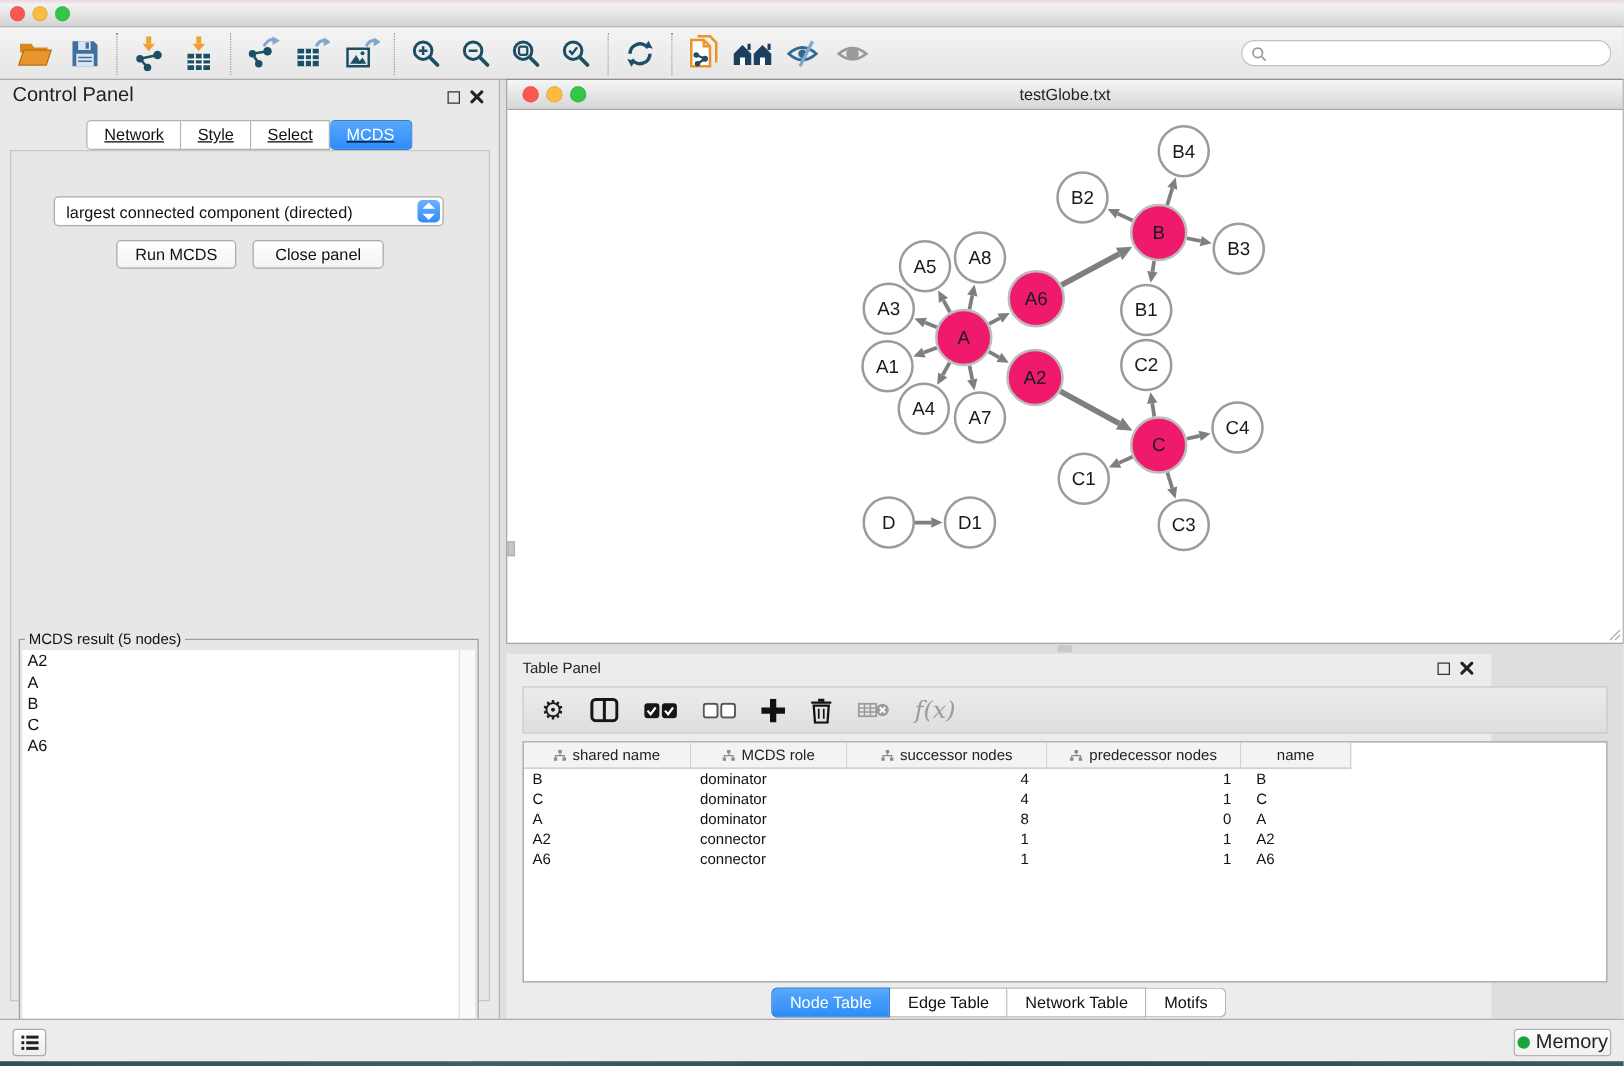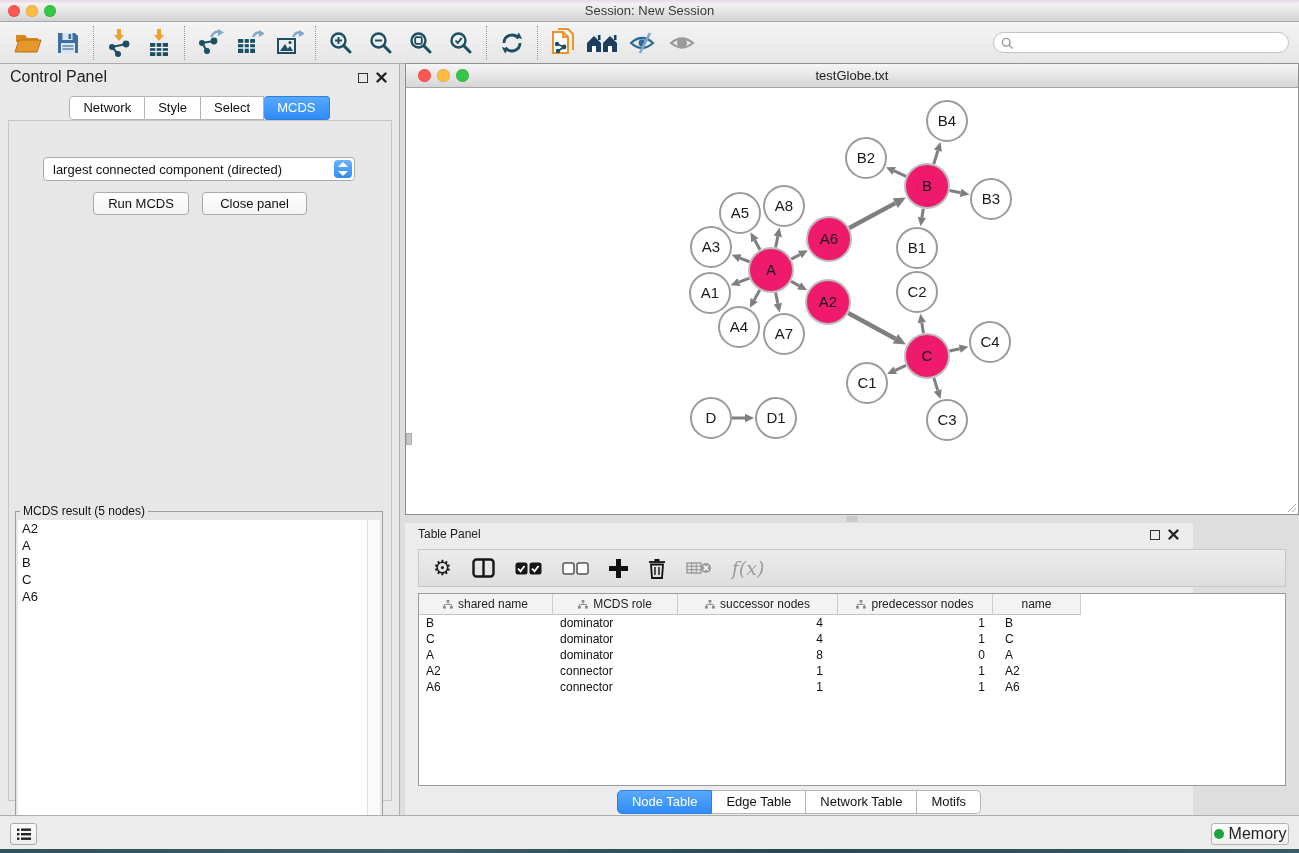--- a/index.html
+++ b/index.html
@@ -24,21 +24,21 @@
     border:1px solid #c2c2c2; border-radius:11px; }
   .searchbox svg { position:absolute; left:7px; top:4px; }
   .searchbox input { position:absolute; left:24px; top:1px; width:260px; height:17px; border:none; outline:none; font-size:12px; background:transparent; }
 
   
   .control-panel { position:absolute; left:0; top:64px; width:400px; height:751px; background:#e9e9e9; border-right:1px solid #b2b2b2; }
   .panel-head { position:relative; height:28px; }
   .panel-head .ph-title { position:absolute; left:10px; top:4px; font-size:16px; color:#222; }
   .ph-icons { position:absolute; right:12px; top:8px; display:flex; gap:8px; align-items:center; }
   .float-box { width:10px; height:10px; border:1.5px solid #333; background:transparent; }
-  .tabs-row { position:absolute; left:0; top:32px; width:100%; display:flex; justify-content:center; }
+  .tabs-row { position:absolute; left:0; top:32px; width:100%; display:flex; justify-content:center;text-decoration:underline; }
   .tab { font-size:13px; color:#111; background:#fff; border:1px solid #b3b3b3; border-left:none; padding:3px 13px 4px; }
   .tab:first-child { border-left:1px solid #b3b3b3; border-radius:4px 0 0 4px; }
   .tab:last-child { border-radius:0 4px 4px 0; }
   .tab.active { background:linear-gradient(#58a8fc,#2e8cf8); color:#fff; border-color:#2e7fd8; border-radius:4px; }
   .tab-content { position:absolute; left:8px; top:56px; width:384px; height:681px; background:#e7e7e7; border:1px solid #c6c6c6; }
   .opt-label { position:absolute; left:0; width:100%; top:15px; text-align:center; font-size:13px; color:#111; }
   .combo { position:absolute; left:34px; top:36px; width:312px; height:24px; background:#fff; border:1px solid #ababab; border-radius:4px; }
   .combo .combo-text { position:absolute; left:9px; top:4px; font-size:13px; color:#111; white-space:nowrap; }
   .combo .stepper { position:absolute; right:2px; top:2px; width:18px; height:18px; border-radius:4px;
     background:linear-gradient(#6cb2fd,#2e8cf8); }
@@ -97,21 +97,20 @@
 </style>
 </head>
 <body>
 
 <div id="app">
 
   <div class="titlebar">
     <span class="tl red"></span>
     <span class="tl yel"></span>
     <span class="tl grn"></span>
-    <div class="title">Session: New Session</div>
   </div>
 
   <div class="toolbar">
     <div class="tbtn">
       <svg width="28" height="24" viewBox="0 0 28 24">
         <path d="M2 4h9l2.5 3H24v4H2z" fill="#d9881f"></path>
         <path d="M1 21 L5 9 H27 L23 21 Z" fill="#e8962b" stroke="#b5700f" stroke-width="1"></path>
       </svg>
     </div>
     <div class="tbtn">

